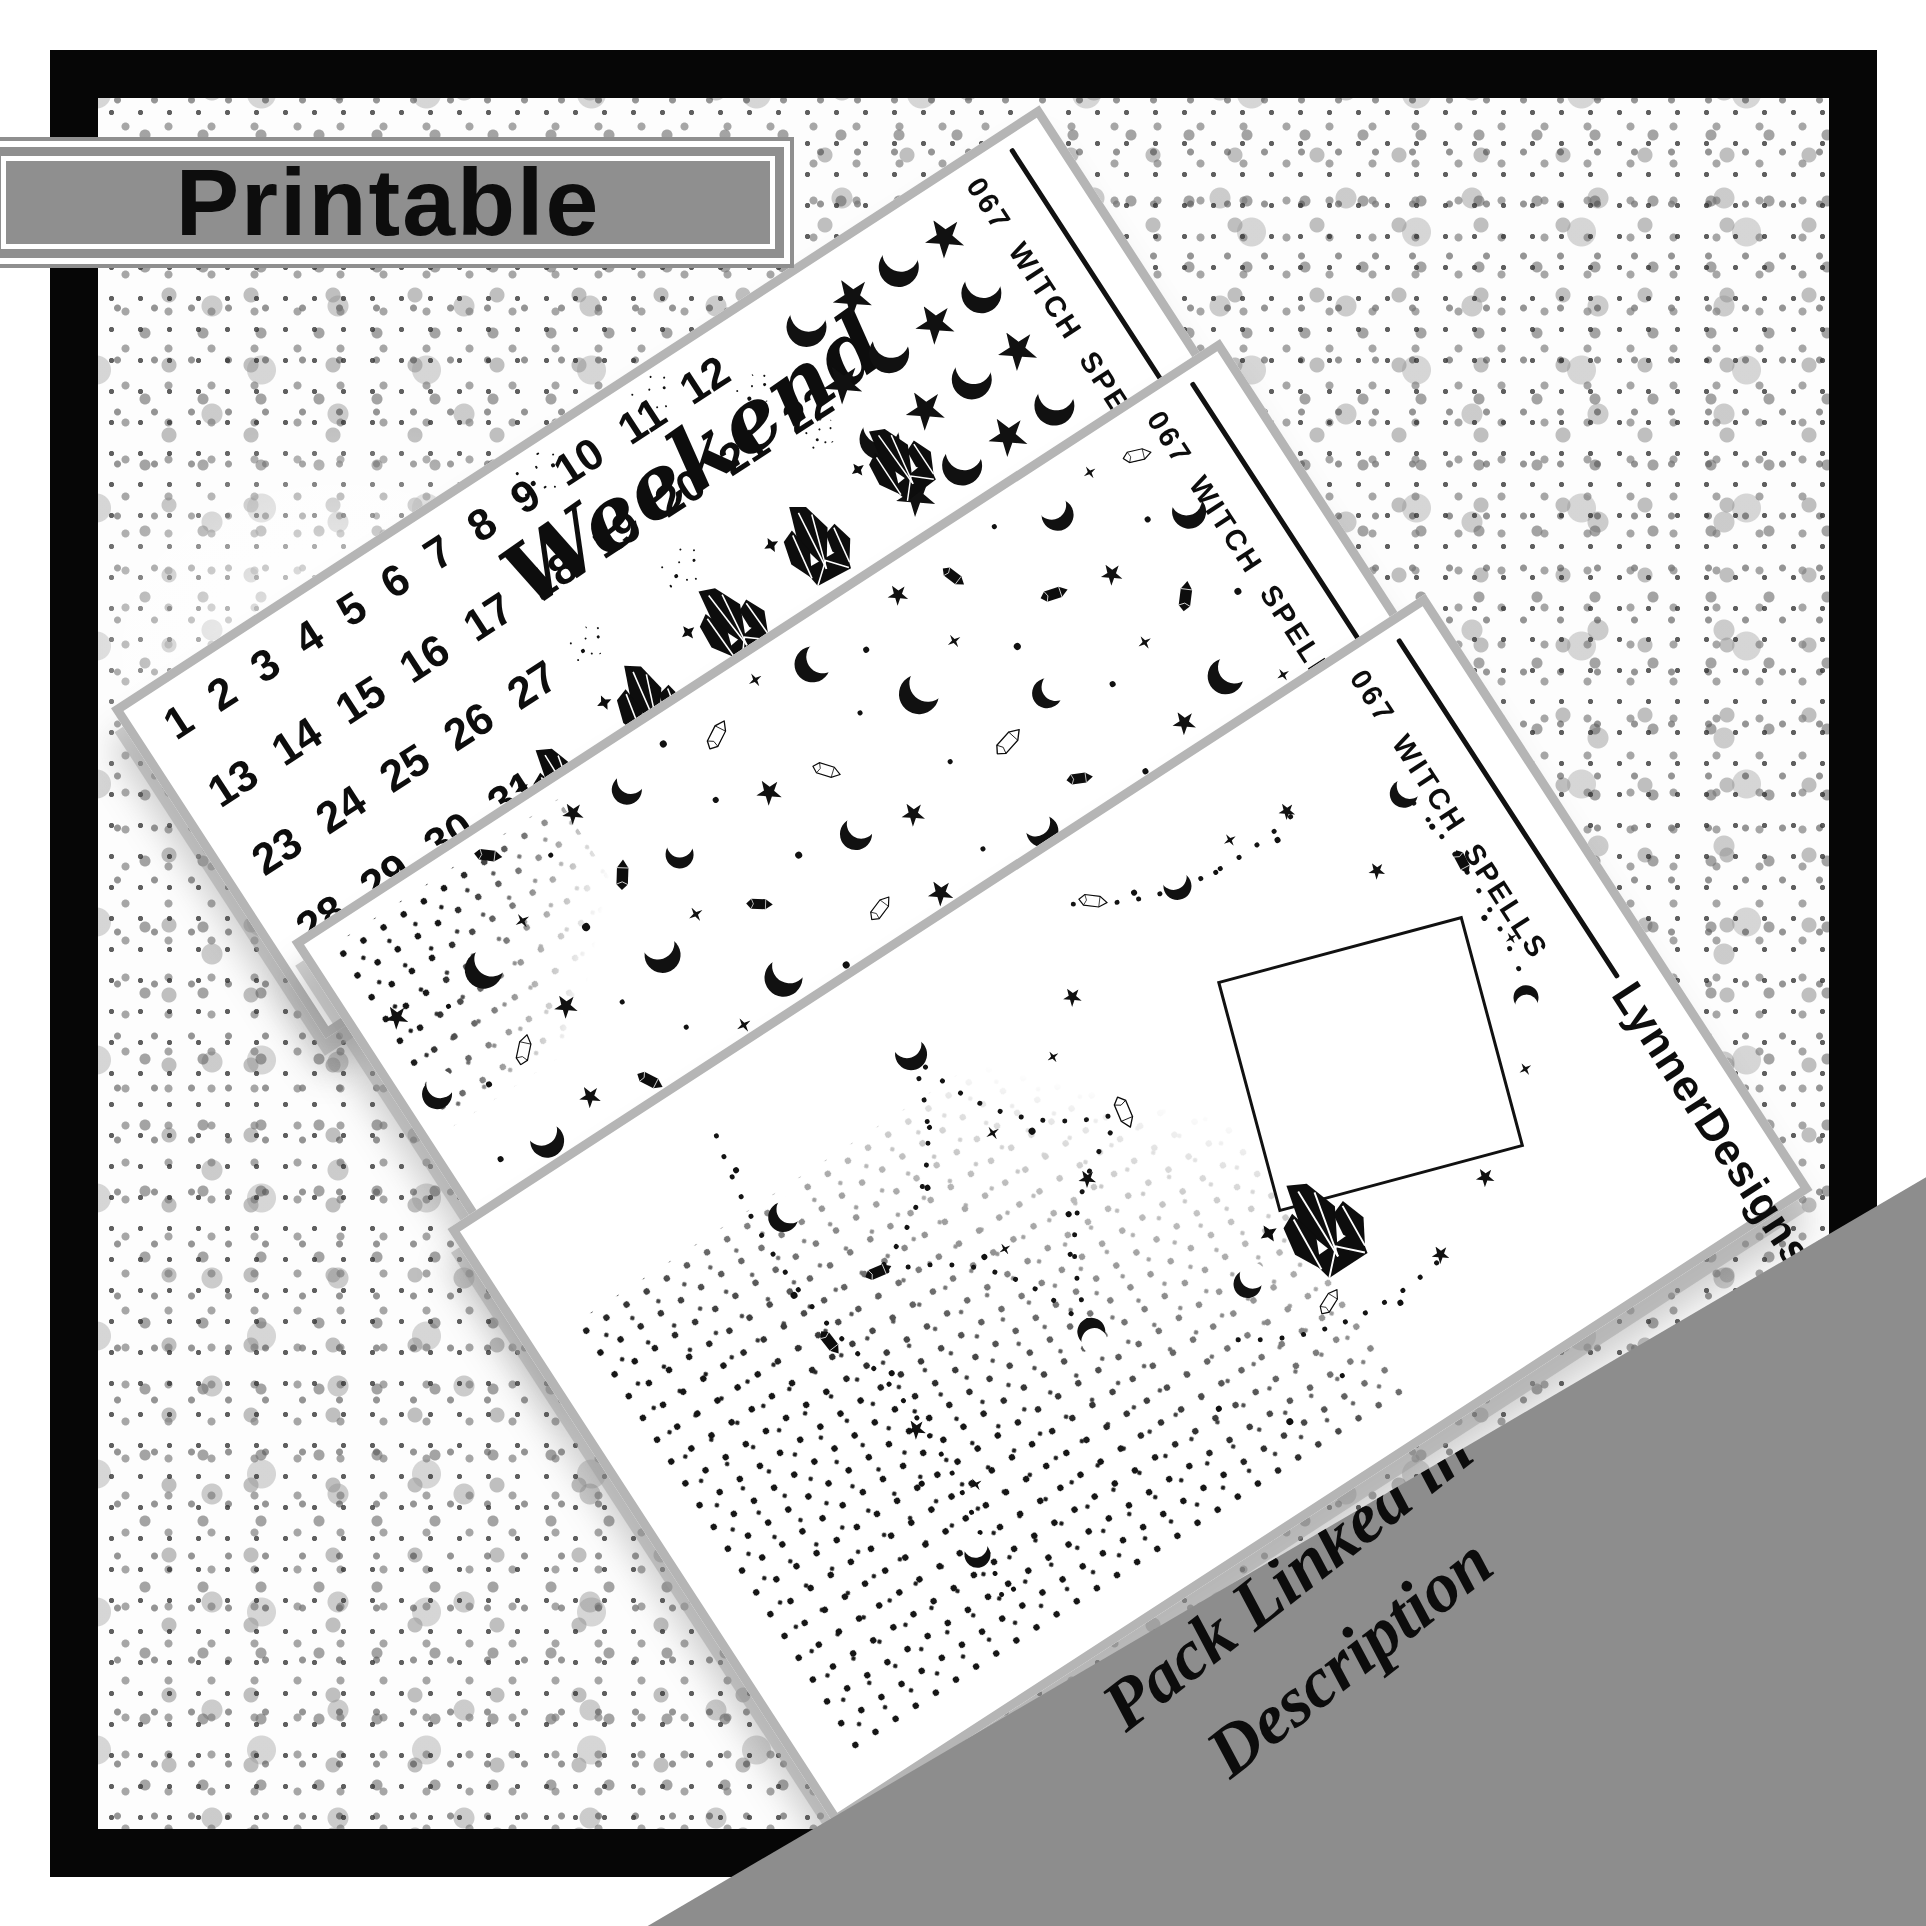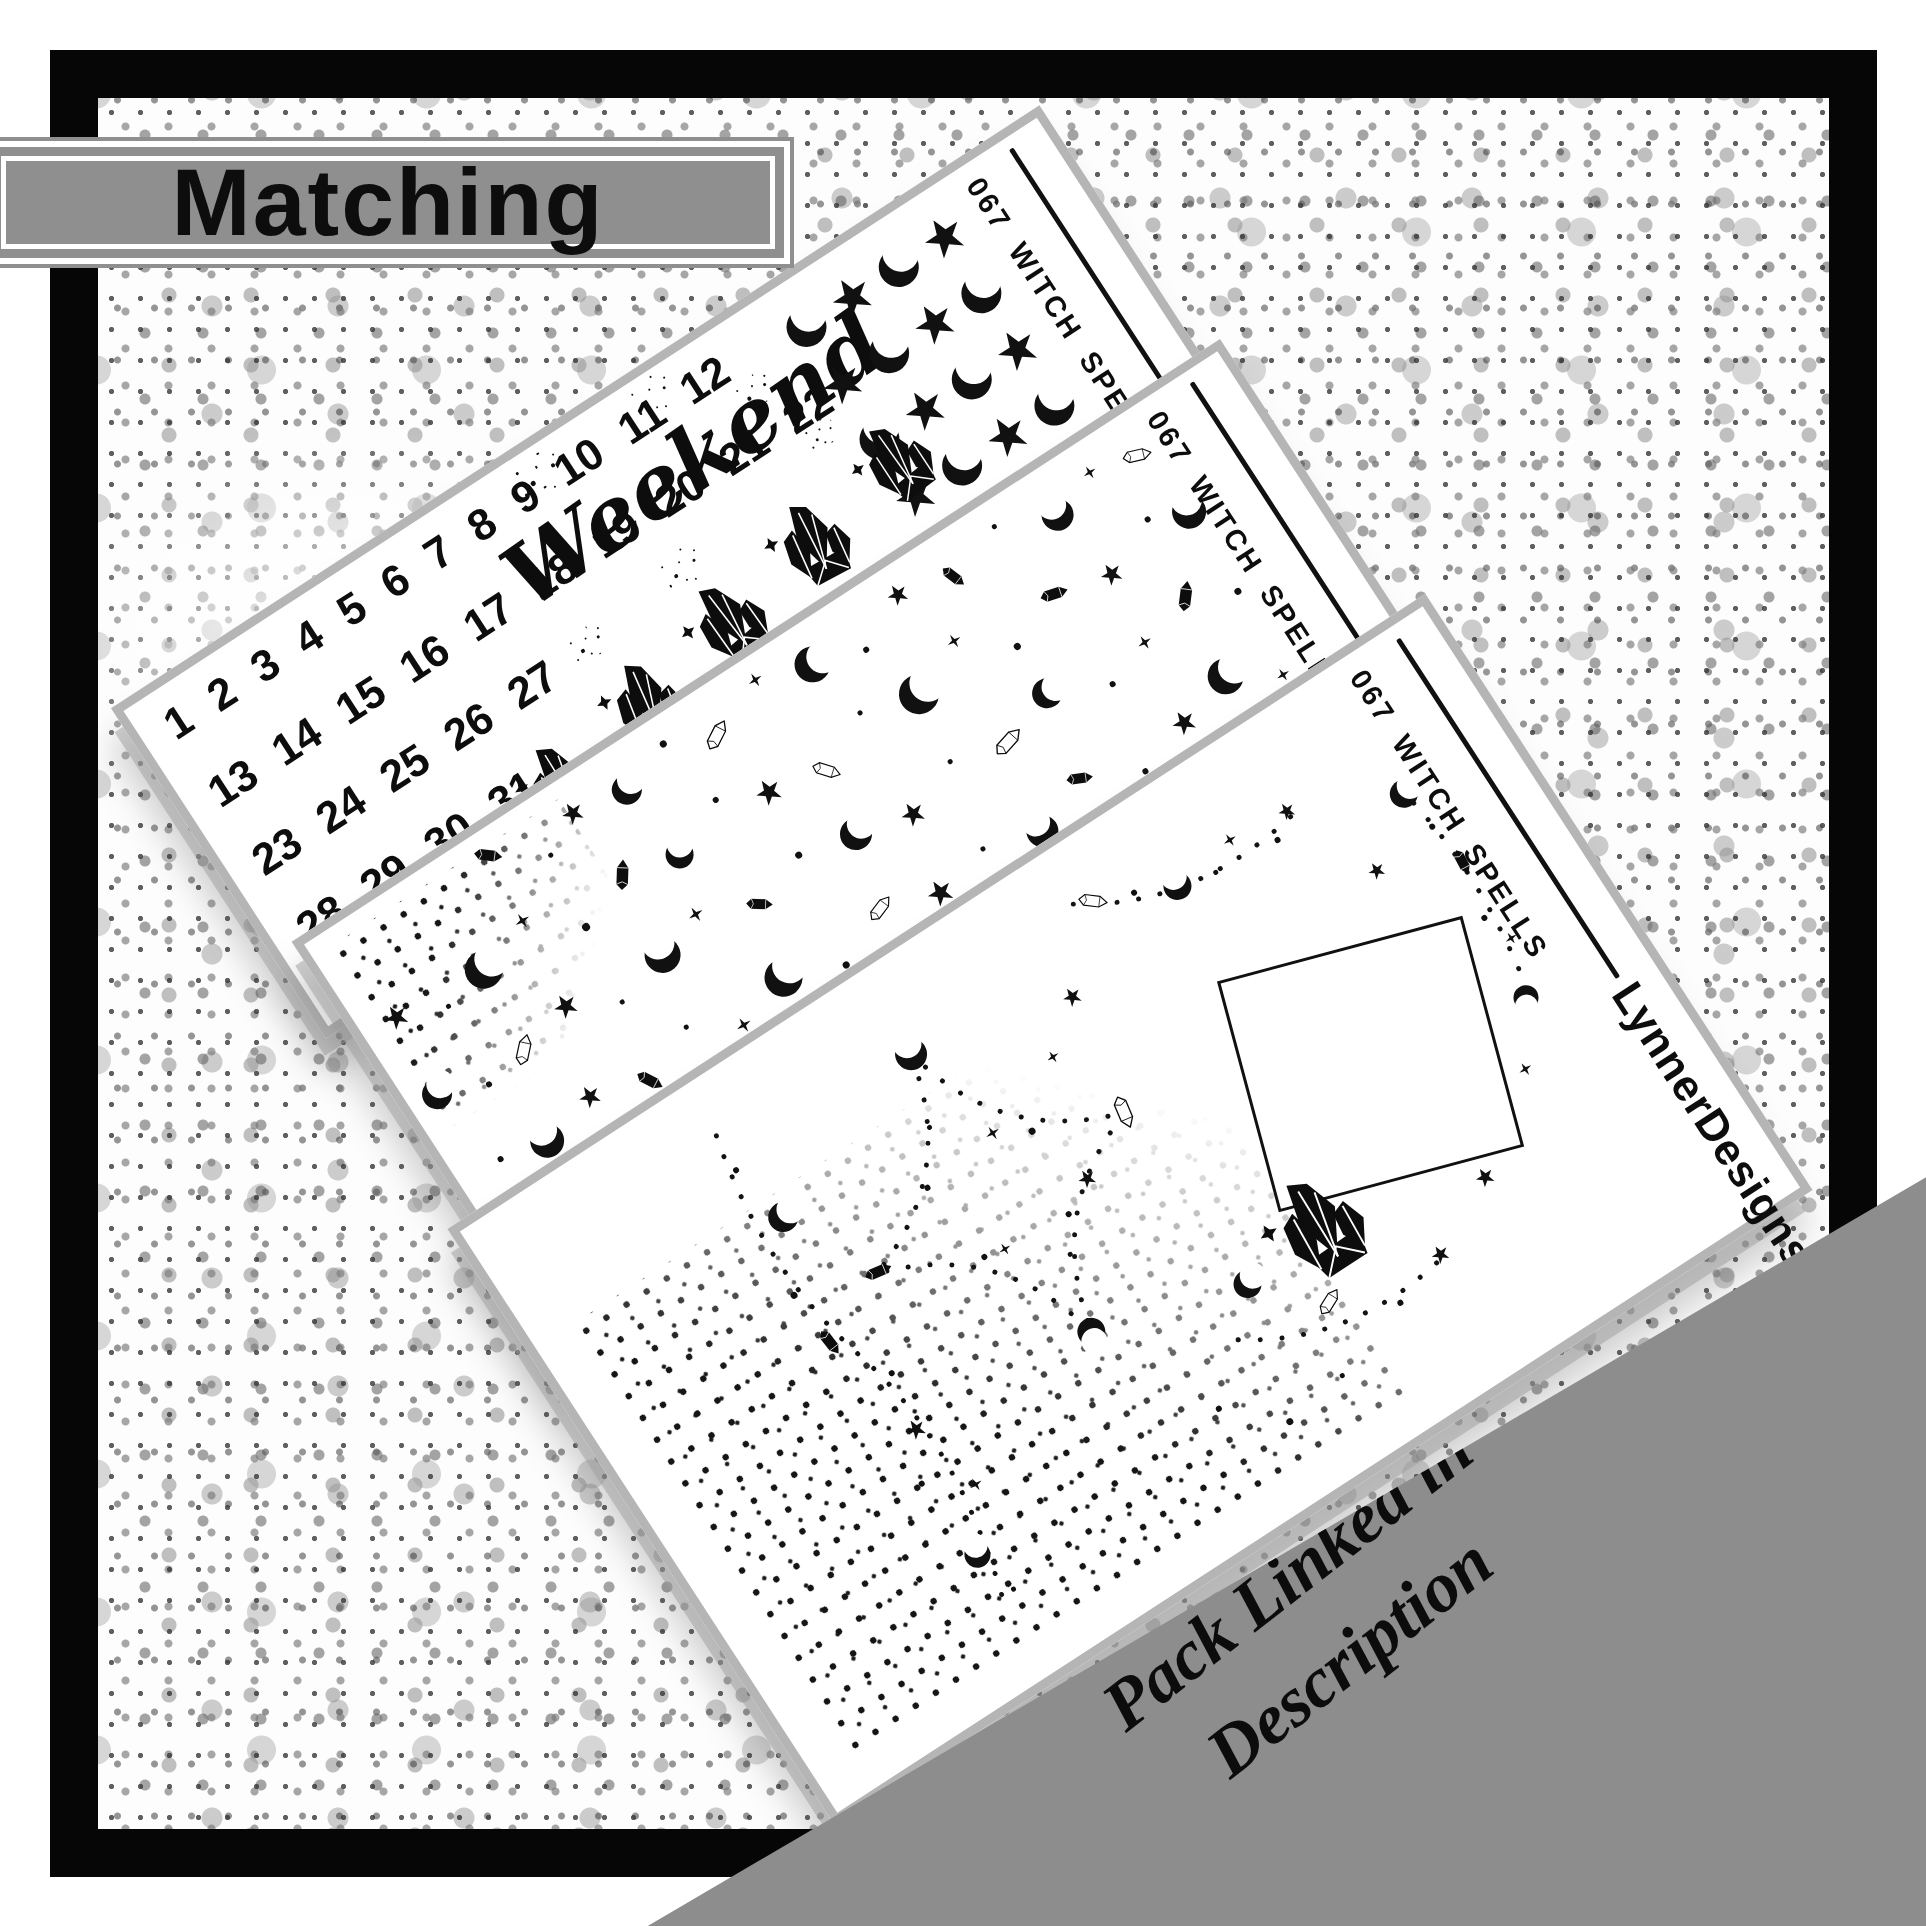--- a/index.html
+++ b/index.html
@@ -674,21 +674,21 @@
     </svg>
       </div>
     <div class="edgeline"></div>
     <div class="codetext">067 WITCH SPELLS</div>
     <div class="brandtext">LynnerDesigns</div>
   </div>
 
   <div class="frame"></div>
 
   <div class="banner">
-    <span>Matching</span>
+    <span>Printable</span>
   </div>
 
   <div class="triangle">
     <div class="tritext">
       <div>Matching Foil</div>
       <div>Pack Linked in</div>
       <div>Description</div>
     </div>
   </div>
 

